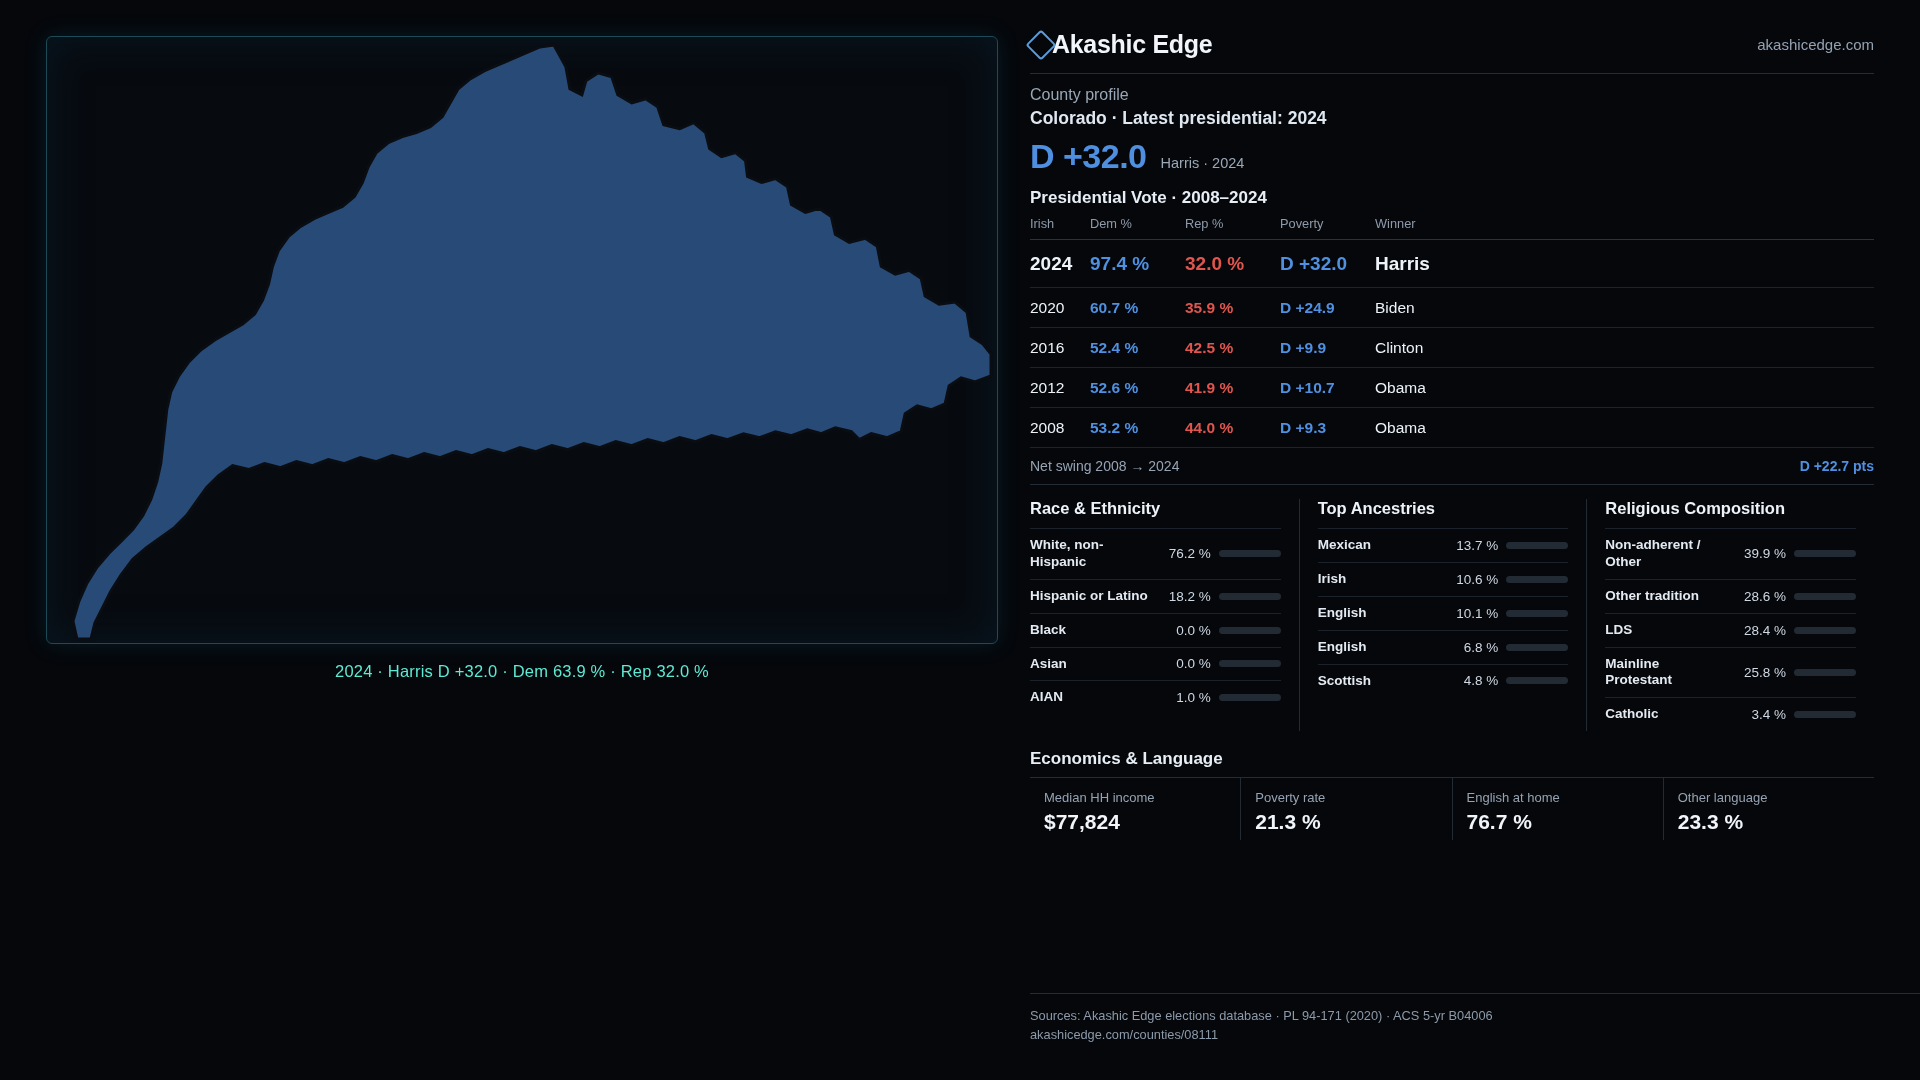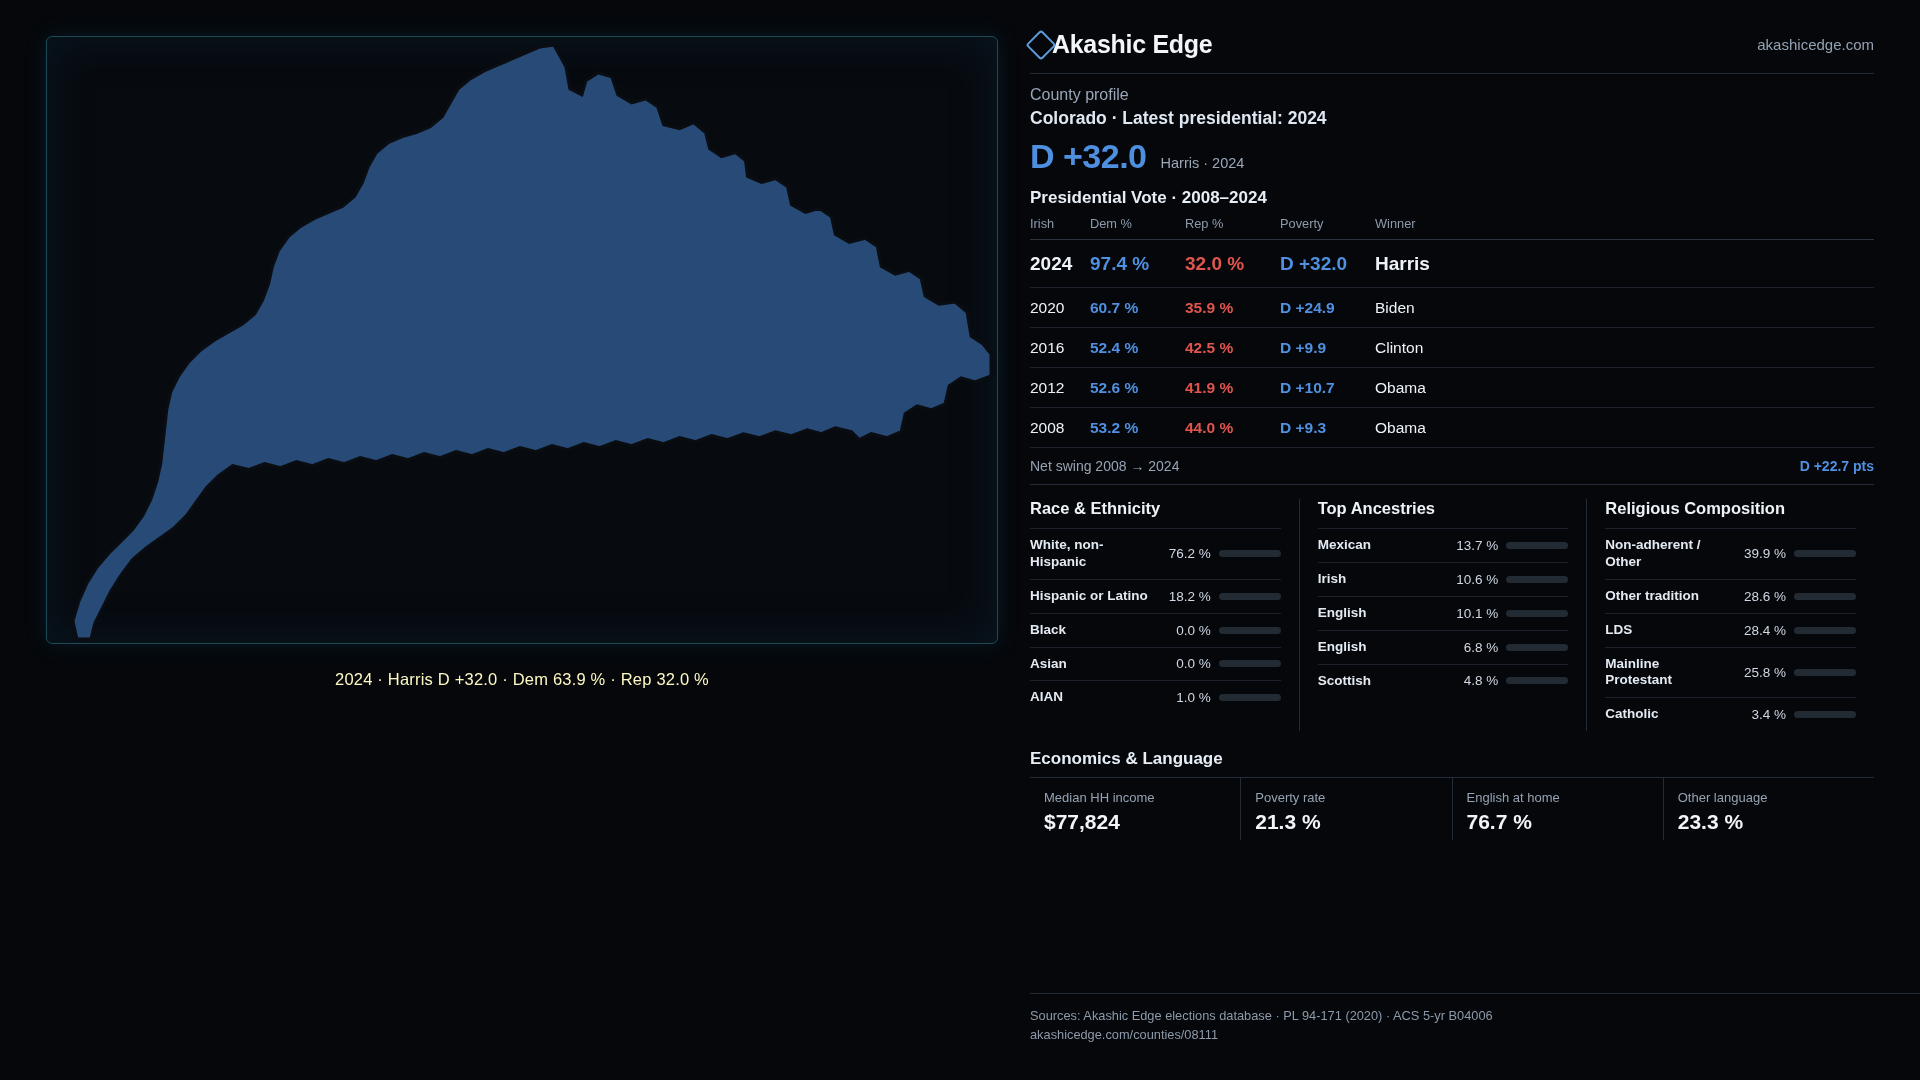--- a/index.html
+++ b/index.html
@@ -23,25 +23,25 @@
     position: relative;
     width: 952px; height: 608px;
     border: 1px solid #1d4a55;
     border-radius: 6px;
     background: #070b10;
     box-shadow: 0 0 22px rgba(30,120,150,0.18), inset 0 0 40px rgba(10,30,45,0.6);
     overflow: hidden;
   }
   .map-frame svg { display: block; width: 100%; height: 100%; }
   .map-caption {
-    margin-top: 26px;
+    margin-top: 18px;
     text-align: center;
     width: 952px;
     font-size: 16.5px;
-    color: #fef9c3;
+    color: #5eead4;
     letter-spacing: .2px;
   }
 
   
   .info-panel {
     width: 890px; height: 1080px;
     padding: 30px 46px 0 0;
     flex: none;
     position: relative;
   }

